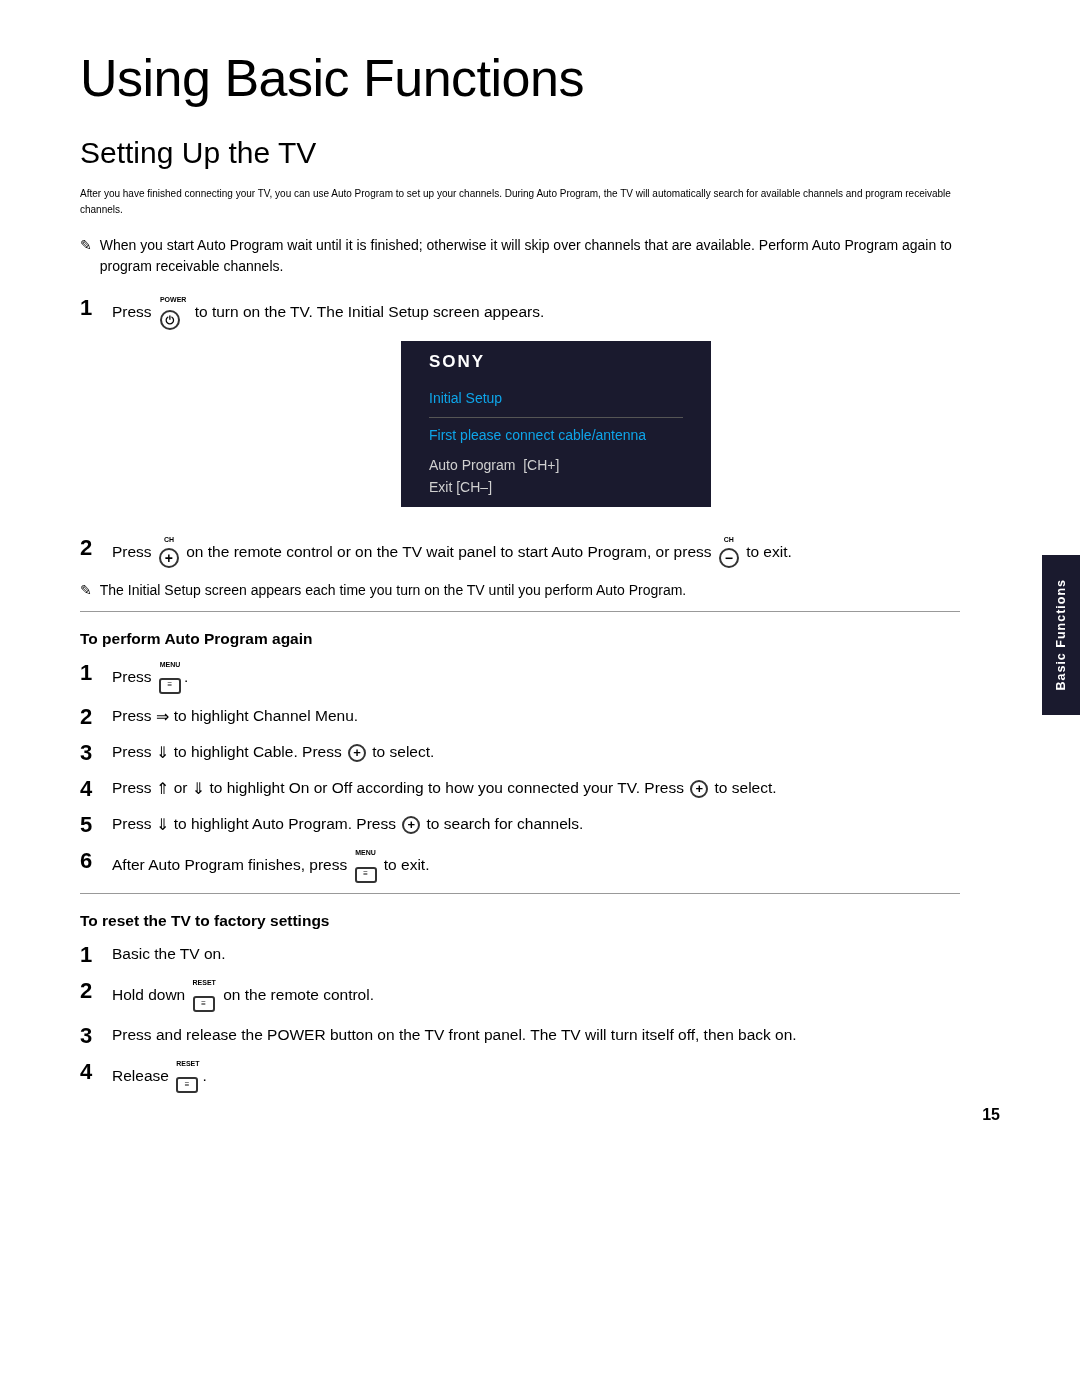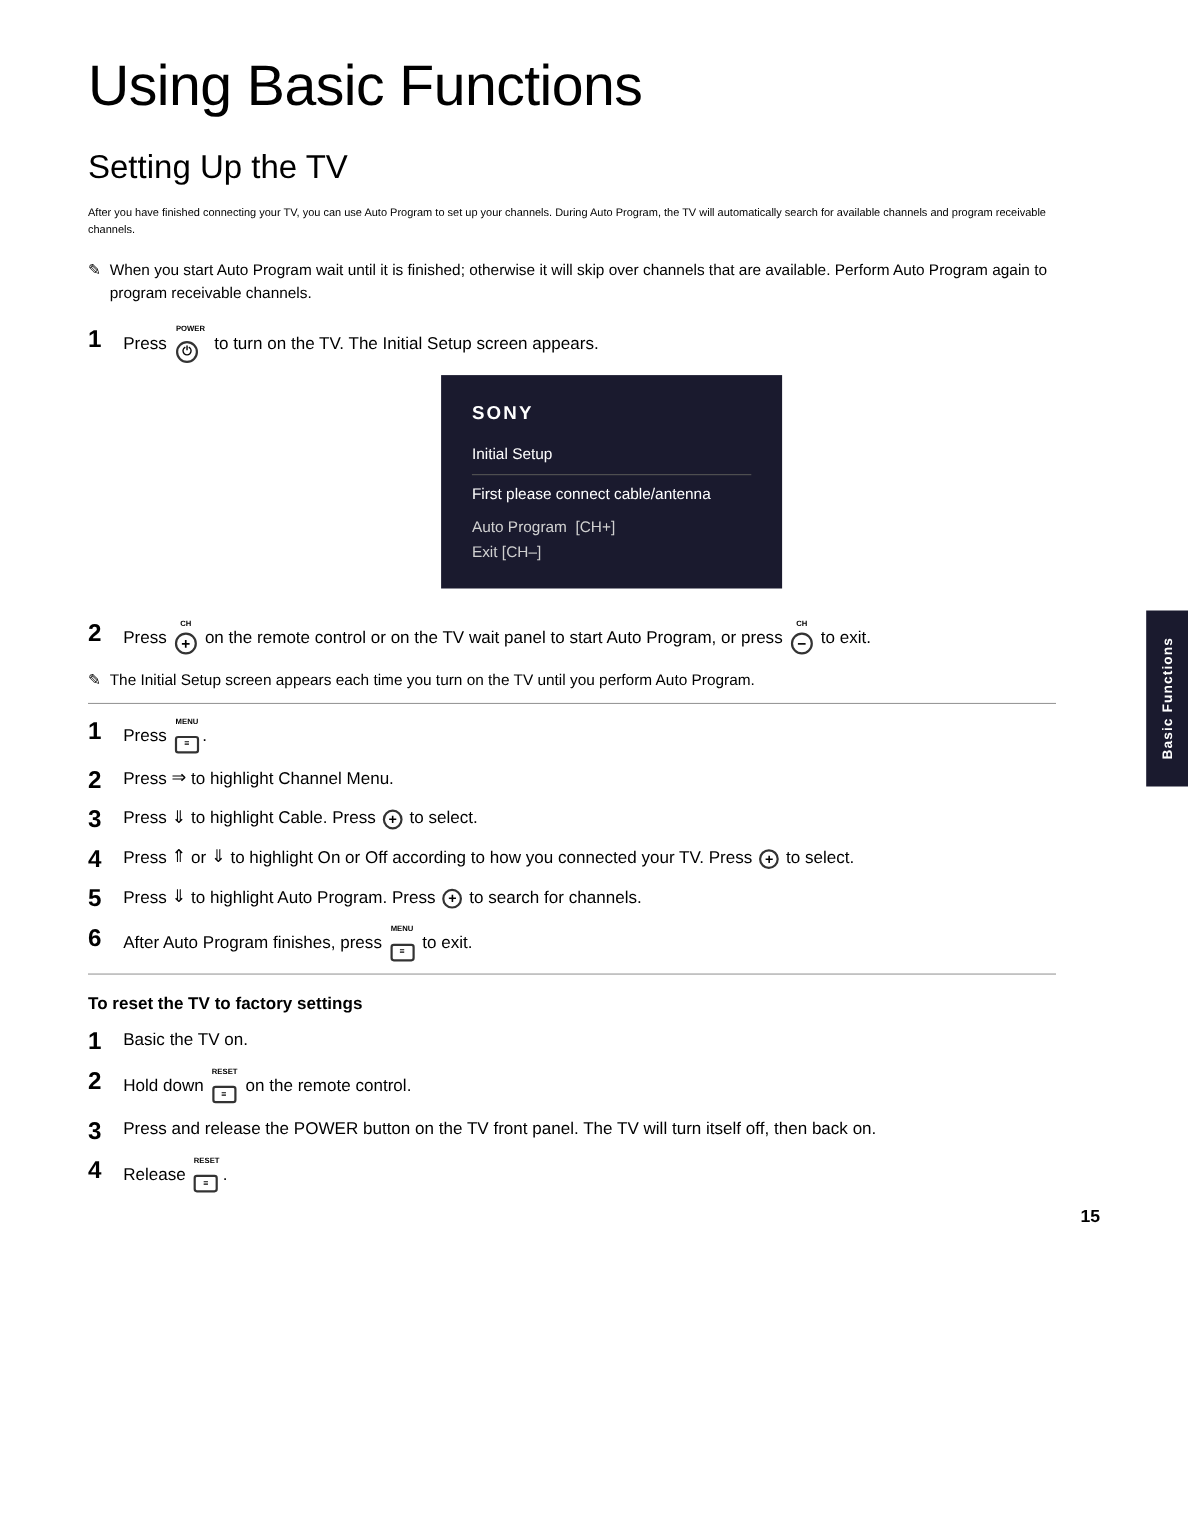--- a/index.html
+++ b/index.html
@@ -80,36 +80,36 @@
     .step-content-multi {
       font-size: 15.5px;
       line-height: 1.55;
       flex: 1;
     }
 
     
     .tv-screen {
       background: #1a1a2e;
       width: 310px;
-      padding: 22px 28px;
+      padding: 8px 28px;
       margin: 10px auto 18px auto;
       display: block;
     }
 
     .tv-brand {
       color: white;
       font-weight: 900;
       font-size: 17px;
       letter-spacing: 2px;
       margin-bottom: 14px;
       text-align: left;
     }
 
     .tv-line {
-      color: #ffffff;
+      color: #0ea5e9;
       font-size: 14px;
       margin-bottom: 6px;
       line-height: 1.4;
     }
 
     .tv-menu-row {
       color: #d0d0d0;
       font-size: 14px;
       margin-top: 10px;
       display: flex;
@@ -226,20 +226,21 @@
     </div>
   </div>
 
   <div class="note-box" style="margin-top:10px; margin-bottom:10px;">
     <span class="note-icon">✎</span>
     <span class="note-text">The Initial Setup screen appears each time you turn on the TV until you perform Auto Program.</span>
   </div>
 
   <hr class="divider-line">
 
+  <p class="subsection-title">To perform Auto Program again</p>
 
   <div class="step-item">
     <span class="step-number">1</span>
     <div class="step-content">
       Press
       <span style="display:inline-block; position:relative; vertical-align:middle; margin:0 3px;">
         <span style="font-size:7px; display:block; text-align:center; font-weight:bold;">MENU</span>
         <span style="display:inline-flex; align-items:center; justify-content:center; width:22px; height:16px; border:2px solid #333; border-radius:3px; font-size:8px; font-weight:bold;">≡</span>
       </span>.
     </div>

